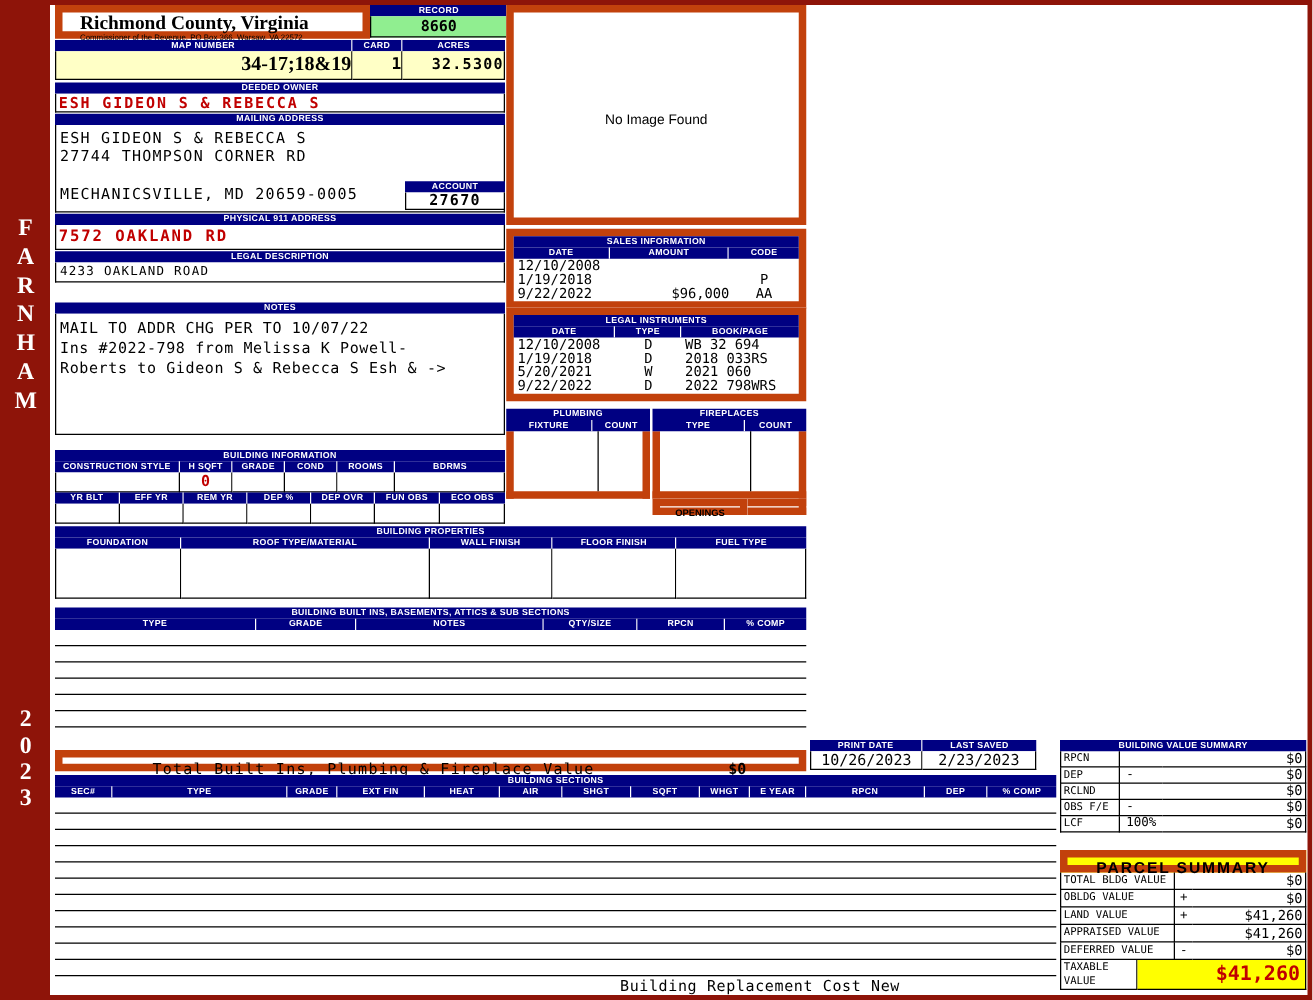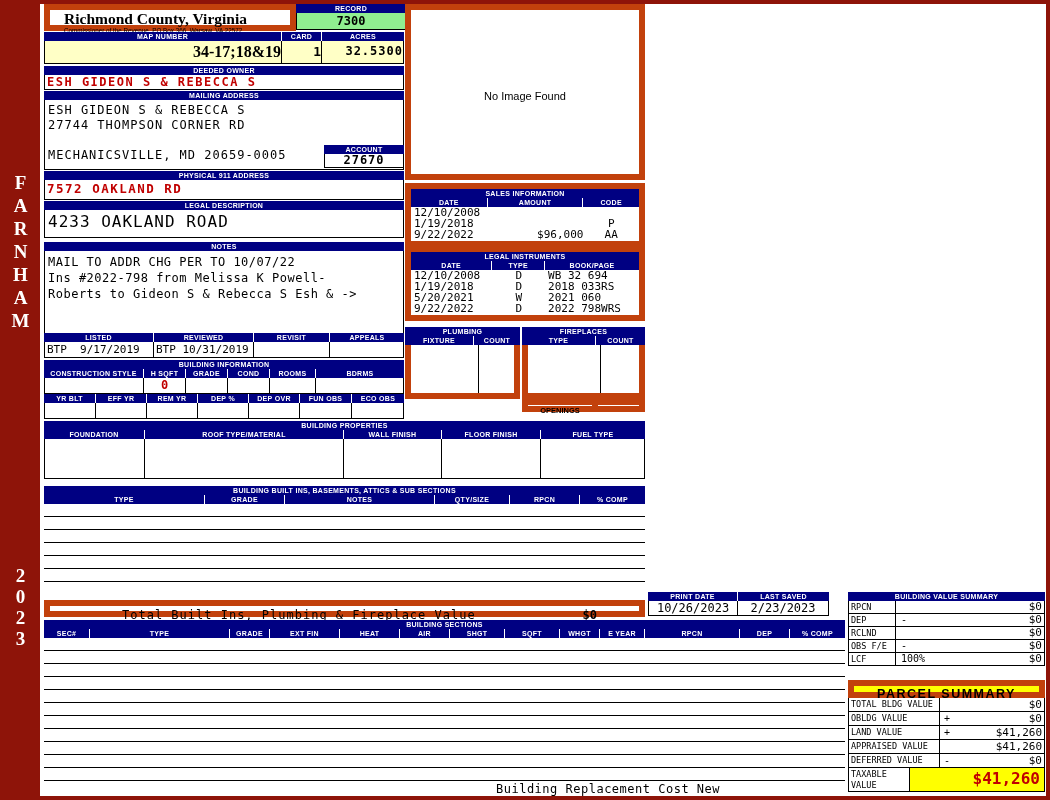--- a/index.html
+++ b/index.html
@@ -44,21 +44,21 @@
 
   <div class="main">
 
     <div class="abs box" style="left:4px;top:0;width:252px;height:27px">
       <div style="font-family:'Liberation Serif',serif;font-weight:bold;font-size:15.5px;line-height:17px;padding-left:14px;white-space:nowrap">Richmond County, Virginia</div>
       <div style="font-size:6.3px;padding-left:14px;white-space:nowrap">Commissioner of the Revenue, PO Box 366, Warsaw, VA 22572</div>
     </div>
 
     <div class="abs" style="left:256px;top:0;width:110px">
       <div class="navbar">RECORD</div>
-      <div class="mono" style="background:#90ee90;border:1px solid #000;border-top:none;height:17px;line-height:16px;text-align:center;font-weight:bold;font-size:12px">7300</div>
+      <div class="mono" style="background:#90ee90;border:1px solid #000;border-top:none;height:17px;line-height:16px;text-align:center;font-weight:bold;font-size:12px">8660</div>
     </div>
 
     <div class="abs" style="left:4px;top:28px;width:360px">
       <div class="row">
         <div class="navbar gap" style="width:238px">MAP NUMBER</div>
         <div class="navbar gap" style="width:40px">CARD</div>
         <div class="navbar" style="width:82px">ACRES</div>
       </div>
       <div class="row" style="height:23px">
         <div class="yellowv" style="width:238px;font-family:'Liberation Serif',serif;font-weight:bold;font-size:16px;line-height:21px">34-17;18&amp;19</div>
@@ -87,46 +87,32 @@
       <div class="cell mono" style="height:14px;line-height:13px;text-align:center;font-weight:bold;font-size:12px;letter-spacing:1px">27670</div>
     </div>
 
     <div class="abs" style="left:4px;top:167px;width:360px">
       <div class="navbar">PHYSICAL 911 ADDRESS</div>
       <div class="cell mono red" style="height:20px;line-height:17px;font-size:12.5px;letter-spacing:1.5px;padding-left:2px">7572 OAKLAND RD</div>
     </div>
 
     <div class="abs" style="left:4px;top:197px;width:360px">
       <div class="navbar">LEGAL DESCRIPTION</div>
-      <div class="cell mono" style="height:28px;font-size:16px;letter-spacing:1px;padding:2px 0 0 3px">4233 OAKLAND ROAD</div>
+      <div class="cell mono" style="height:16px;font-size:10px;letter-spacing:1px;padding:2px 0 0 3px">4233 OAKLAND ROAD</div>
     </div>
 
     <div class="abs" style="left:4px;top:238px;width:360px">
       <div class="navbar">NOTES</div>
       <div class="cell mono" style="height:97px;font-size:12px;letter-spacing:.5px;padding:3px 0 0 3px;line-height:16px">
         <div>MAIL TO ADDR CHG PER TO 10/07/22</div>
         <div>Ins #2022-798 from Melissa K Powell-</div>
         <div>Roberts to Gideon S &amp; Rebecca S Esh &amp; -&gt;</div>
       </div>
     </div>
 
-    <div class="abs" style="left:4px;top:329px;width:360px">
-      <div class="row">
-        <div class="navbar gap" style="width:110px">LISTED</div>
-        <div class="navbar gap" style="width:100px">REVIEWED</div>
-        <div class="navbar gap" style="width:76px">REVISIT</div>
-        <div class="navbar" style="width:74px">APPEALS</div>
-      </div>
-      <div class="row" style="height:16px">
-        <div class="cell mono pre" style="width:110px;font-size:11px;line-height:15px;padding-left:2px">BTP  9/17/2019</div>
-        <div class="cell mono pre" style="width:100px;font-size:11px;line-height:15px;padding-left:2px">BTP 10/31/2019</div>
-        <div class="cell" style="width:76px"></div>
-        <div class="cell" style="width:74px"></div>
-      </div>
-    </div>
 
     <div class="abs" style="left:4px;top:356px;width:360px">
       <div class="navbar">BUILDING INFORMATION</div>
       <div class="row">
         <div class="navbar gap" style="width:100px">CONSTRUCTION STYLE</div>
         <div class="navbar gap" style="width:42px">H SQFT</div>
         <div class="navbar gap" style="width:42px">GRADE</div>
         <div class="navbar gap" style="width:42px">COND</div>
         <div class="navbar gap" style="width:46px">ROOMS</div>
         <div class="navbar" style="width:88px">BDRMS</div>

